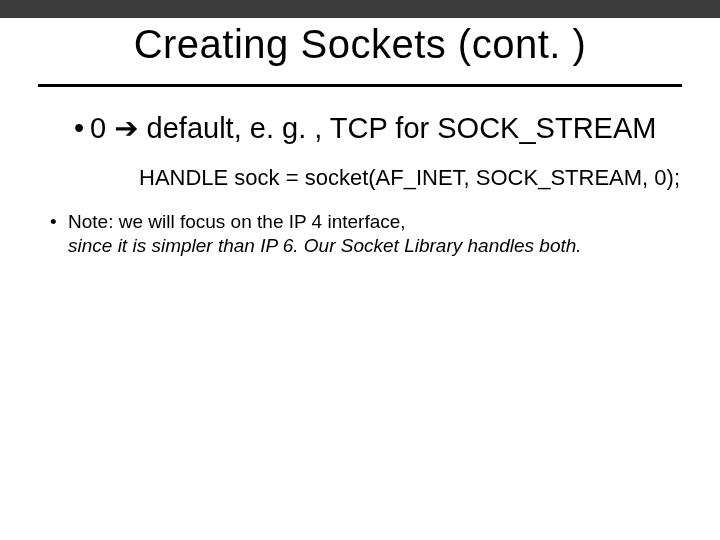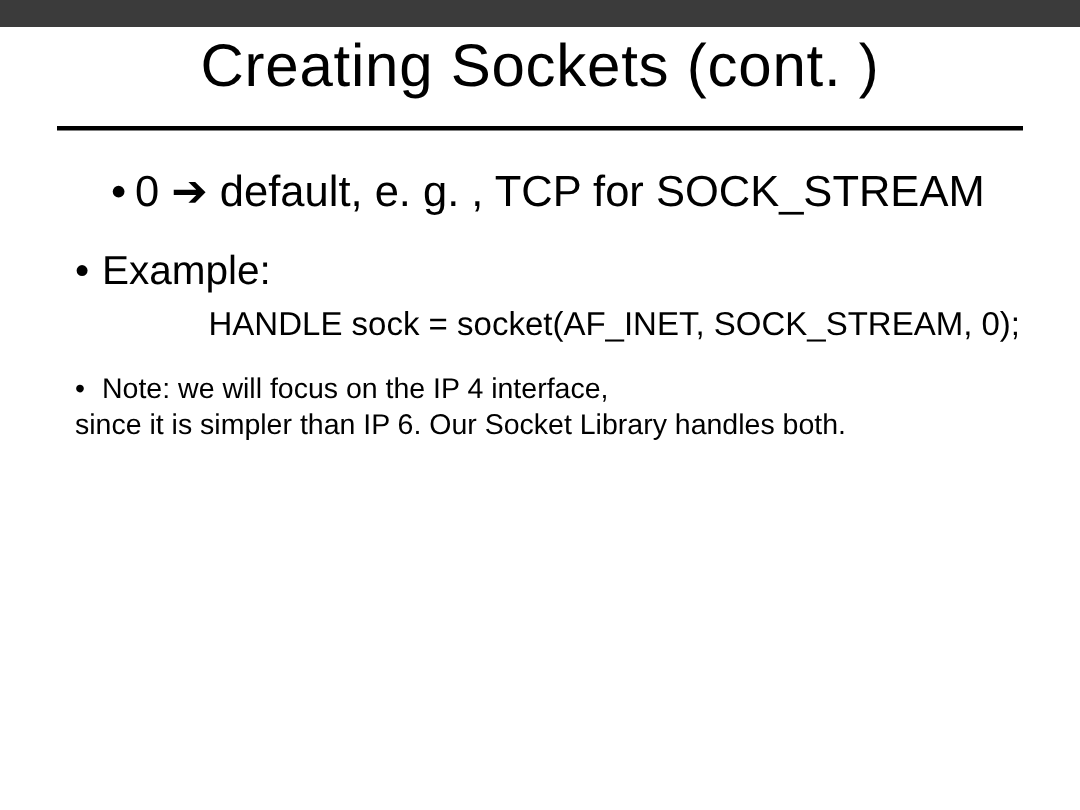--- a/index.html
+++ b/index.html
@@ -79,21 +79,22 @@
   .noteblock {
     font-size: 19px;
     line-height: 1.3;
   }
   .noteblock .bul {
     display: inline-block;
     width: 18px;
     vertical-align: top;
   }
   .notecont {
-    margin-left: 0;
+    margin-left: 18px;
+    font-style: italic;
   }
   .arrow {
     font-family: "Arial Unicode MS", Arial, sans-serif;
   }
 </style>
 </head>
 <body>
 
 <div class="slide">
 
@@ -104,23 +105,20 @@
   <div class="rule"></div>
 
   <div class="body">
 
 
     <div class="l2">
       <span class="bul">•</span><span>0</span>
       <span class="arrow">➔</span><span> default, e. g. , TCP for SOCK_STREAM</span>
     </div>
 
-    <div class="l1" style="margin-bottom:4px;">
-      <span class="bul">•</span><span>Example:</span>
-    </div>
     <div class="code">HANDLE sock = socket(AF_INET, SOCK_STREAM, 0);</div>
 
     <div class="noteblock">
       <div>
         <span class="bul">•</span><span>Note:</span><span> we will focus on the IP 4 interface,</span>
       </div>
       <div class="notecont">since it is simpler than IP 6. Our Socket Library handles both.</div>
     </div>
 
   </div>

